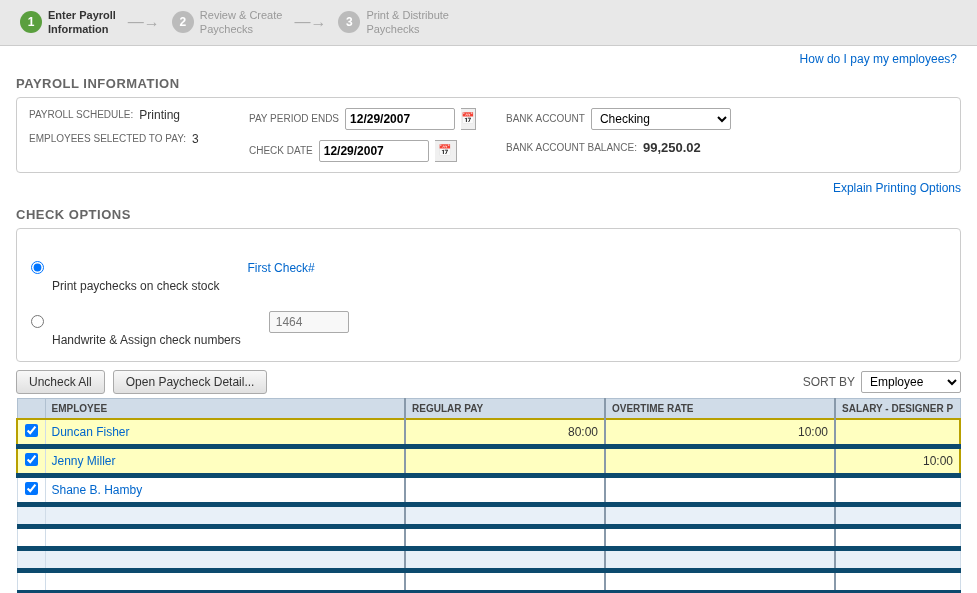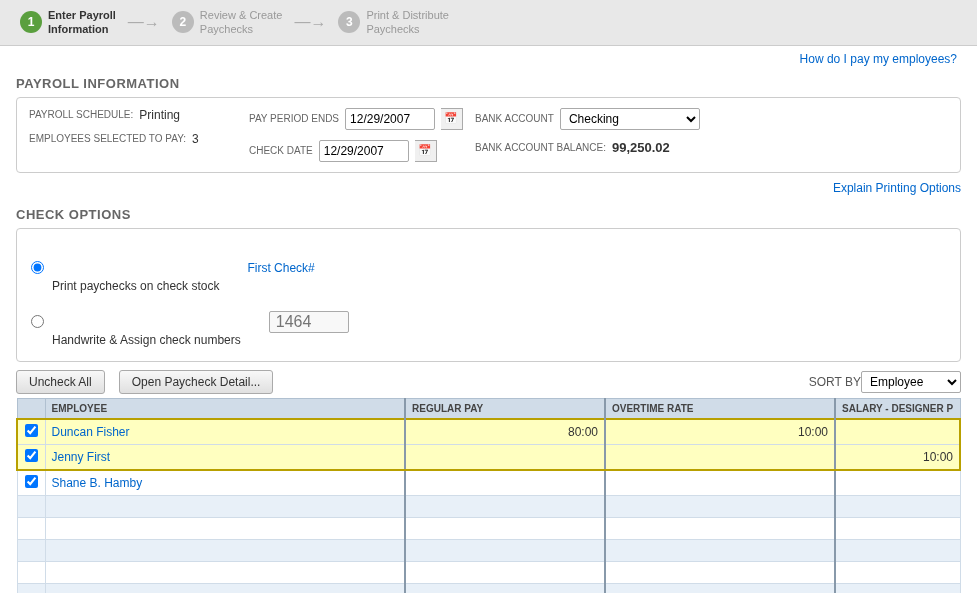--- a/index.html
+++ b/index.html
@@ -92,22 +92,23 @@
       font-size: 10px; color: #666; text-transform: uppercase; white-space: nowrap;
     }
     .pi-value {
       font-size: 12px; color: #333; font-weight: normal;
     }
     .pi-input {
       border: 1px solid #aaa;
       border-radius: 2px;
       padding: 2px 4px;
       font-size: 12px;
-      width: 90px;
+      width: 110px;
       height: 22px;
+      font-weight: bold;
     }
     .pi-calendar-btn {
       background: #f0f0f0;
       border: 1px solid #aaa;
       border-left: none;
       height: 22px; width: 22px;
       cursor: pointer;
       display: flex; align-items: center; justify-content: center;
       font-size: 11px;
     }
@@ -145,49 +146,50 @@
       gap: 8px;
       margin: 4px 0;
     }
     .radio-row input[type="radio"] { cursor: pointer; }
     .radio-label { font-size: 12px; color: #333; margin-top: 36px; }
     .first-check-link { color: #0066cc; text-decoration: none; font-size: 12px; margin-left: 20px; }
     .check-number-input {
       border: 1px solid #aaa;
       border-radius: 2px;
       padding: 2px 6px;
-      font-size: 16px;
+      font-size: 12px;
       width: 80px;
       height: 22px;
       margin-left: 20px;
       color: #999;
       background: #f8f8f8;
     }
 
     
     .action-bar {
       display: flex;
       align-items: center;
       justify-content: space-between;
       margin-bottom: 4px;
     }
-    .action-bar-left { display: flex; gap: 14px; }
+    .action-bar-left { display: flex; gap: 8px; }
     .btn {
       padding: 4px 12px;
       font-size: 12px;
       border: 1px solid #aaa;
       background: linear-gradient(to bottom, #f8f8f8, #e0e0e0);
       border-radius: 3px;
       cursor: pointer;
       color: #333;
     }
 
     .sort-by-bar {
       display: flex;
       align-items: center;
+      gap: 6px;
       font-size: 12px;
       color: #555;
     }
     .sort-select {
       border: 1px solid #aaa;
       border-radius: 2px;
       height: 22px;
       font-size: 12px;
       padding: 0 4px;
       background: #fff;
@@ -206,21 +208,21 @@
     .payroll-table thead th {
       border: 1px solid #b0c0d0;
       padding: 4px 6px;
       text-align: left;
       font-size: 10px;
       font-weight: bold;
       color: #444;
       text-transform: uppercase;
     }
     .payroll-table tbody tr {
-      border-bottom: 1px solid #0c4a6e;
+      border-bottom: 5px solid #0c4a6e;
     }
     .payroll-table tbody tr:nth-child(even) {
       background: #e8f0f8;
     }
     .payroll-table tbody tr:nth-child(odd) {
       background: #fff;
     }
     .payroll-table td {
       border: 1px solid #d0dce8;
       padding: 4px 6px;
@@ -295,21 +297,21 @@
         <input type="text" class="pi-input" value="12/29/2007" style="">
         <button class="pi-calendar-btn">📅</button>
       </div>
       <div class="pi-row">
         <span class="pi-label">CHECK DATE</span>
         <input type="text" class="pi-input" value="12/29/2007" style="">
         <button class="pi-calendar-btn">📅</button>
       </div>
     </div>
 
-    <div class="pi-col pi-col-3" style="margin-left: 6px;">
+    <div class="pi-col pi-col-3" style="margin-left: 37px;">
       <div class="pi-row">
         <span class="pi-label">BANK ACCOUNT</span>
         <select class="pi-select">
           <option>Checking</option>
         </select>
       </div>
       <div class="pi-row">
         <span class="bank-balance-label">BANK ACCOUNT BALANCE:</span>
         <span class="bank-balance-value">99,250.02</span>
       </div>
@@ -362,21 +364,21 @@
 
       <tr class="highlighted-row">
             <td class="check-col"><input type="checkbox" checked="" style=""></td>
             <td class="employee-col col-divider"><a href="#" class="employee-link">Duncan Fisher</a></td>
             <td class="reg-pay-col col-divider">80:00</td>
             <td class="ot-rate-col col-divider">10:00</td>
             <td class="salary-col"></td>
           </tr>
           <tr class="highlighted-row">
             <td class="check-col" style="border-bottom: 2px solid rgb(184, 160, 0);"><input type="checkbox" checked="" style=""></td>
-            <td class="employee-col col-divider" style="border-bottom: 2px solid rgb(184, 160, 0);"><a href="#" class="employee-link">Jenny First</a></td>
+            <td class="employee-col col-divider" style="border-bottom: 2px solid rgb(184, 160, 0);"><a href="#" class="employee-link">Jenny Miller</a></td>
             <td class="reg-pay-col col-divider" style="border-bottom: 2px solid rgb(184, 160, 0);"></td>
             <td class="ot-rate-col col-divider" style="border-bottom: 2px solid rgb(184, 160, 0);"></td>
             <td class="salary-col" style="border-bottom: 2px solid rgb(184, 160, 0);">10:00</td>
           </tr>
           <tr>
             <td class="check-col"><input type="checkbox" checked="" style=""></td>
             <td class="employee-col col-divider"><a href="#" class="employee-link">Shane B. Hamby</a></td>
             <td class="reg-pay-col col-divider"></td>
             <td class="ot-rate-col col-divider"></td>
             <td class="salary-col"></td>

